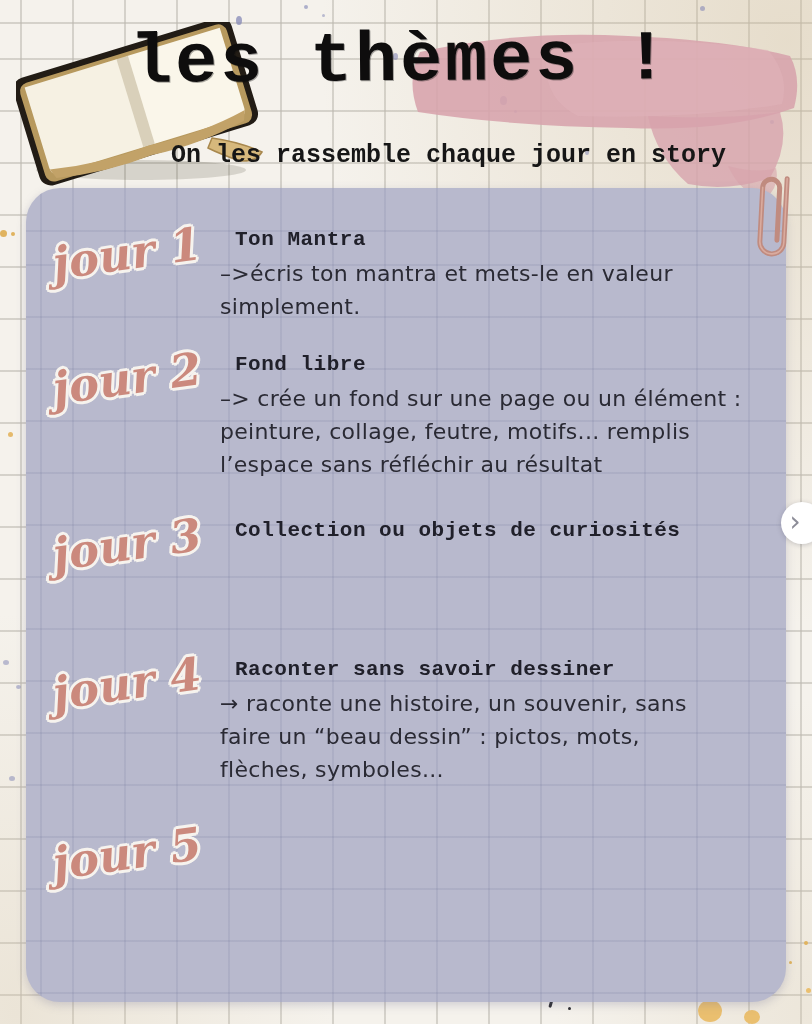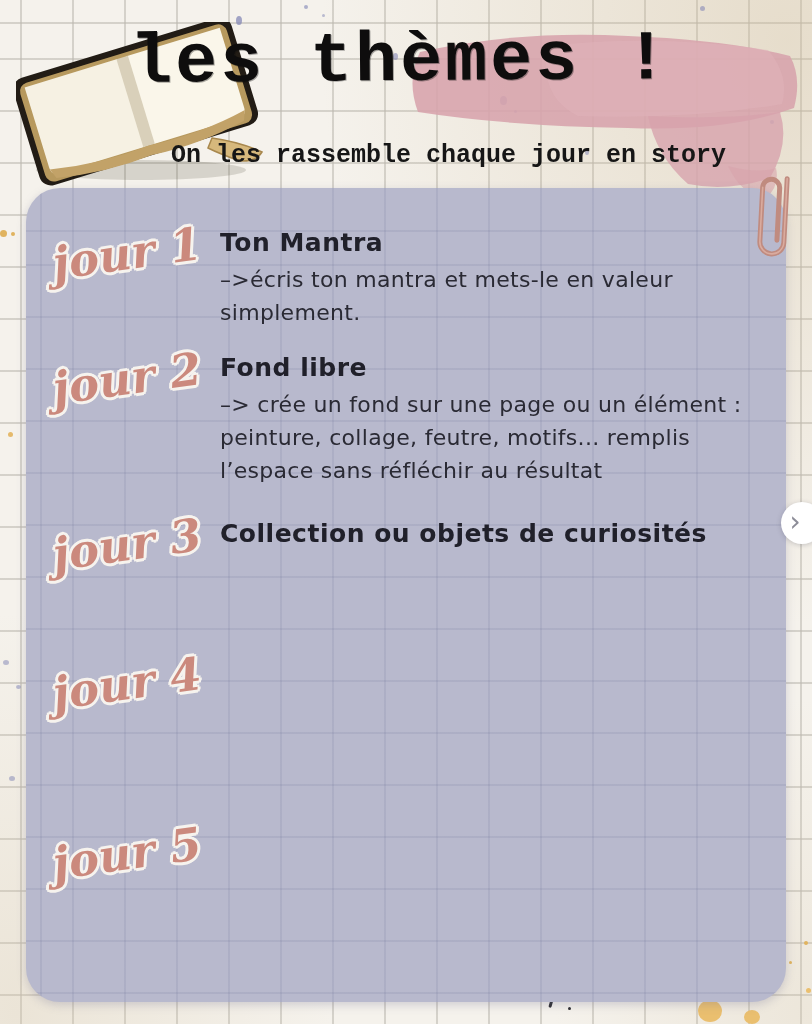--- a/index.html
+++ b/index.html
@@ -37,22 +37,22 @@
     background-position:46px 44px;
     box-shadow:0 3px 10px rgba(110,110,145,.28);}
 
   .item{position:absolute;left:26px;right:20px;display:flex;align-items:flex-start;}
   .day-label{flex:none;width:168px;margin-top:2px;
     font-family:"DejaVu Serif",serif;font-style:italic;font-weight:bold;
     font-size:45px;line-height:1;color:#cb897d;transform:rotate(-8deg);
     text-shadow:-2px -2px 0 #f6f3ee,2px -2px 0 #f6f3ee,-2px 2px 0 #f6f3ee,2px 2px 0 #f6f3ee,
                  0 -3px 0 #f6f3ee,0 3px 0 #f6f3ee,-3px 0 0 #f6f3ee,3px 0 0 #f6f3ee;}
   .item-text{flex:1;}
-  .item-title{font-weight:bold;font-size:25px;letter-spacing:.5px;color:#20202a;
-    margin:0 0 6px 0;}
+  .item-title{font-weight:bold;font-size:21px;letter-spacing:.5px;color:#20202a;
+    margin:0 0 6px 15px;font-family:Liberation Mono, monospace;}
   .item-desc{font-size:22px;line-height:33px;color:#2a2a34;letter-spacing:.3px;
     white-space:pre;margin:0;}
 
   
   .paperclip{position:absolute;left:749px;top:166px;width:50px;height:108px;z-index:4;
     transform:rotate(3deg);}
   .next-btn{position:absolute;left:781px;top:502px;width:42px;height:42px;z-index:5;
     border-radius:50%;background:#ffffff;border:none;
     box-shadow:0 1px 5px rgba(60,60,80,.25);cursor:pointer;
     display:flex;align-items:center;justify-content:center;}
@@ -112,20 +112,26 @@
 
   <div class="item" style="top:331px;">
     <div class="day-label">jour 3</div>
     <div class="item-text">
       <p class="item-title">Collection ou objets de curiosités</p>
     </div>
   </div>
 
   <div class="item" style="top:470px;">
     <div class="day-label">jour 4</div>
+    <div class="item-text">
+      <p class="item-title">Raconter sans savoir dessiner</p>
+      <p class="item-desc">→ raconte une histoire, un souvenir, sans
+faire un “beau dessin” : pictos, mots,
+flèches, symboles...</p>
+    </div>
   </div>
 
   <div class="item" style="top:640px;">
     <div class="day-label">jour 5</div>
   </div>
 </div>
 
 <svg class="paperclip" viewBox="0 0 50 108">
   <path d="M36 12 V76 a12 12 0 0 1 -24 0 V22 a8.5 8.5 0 0 1 17 0 v52" fill="none" stroke="#c08b7f" stroke-width="5" stroke-linecap="round"></path>
   <path d="M36 12 V76 a12 12 0 0 1 -24 0 V22" fill="none" stroke="#e0b3a6" stroke-width="1.6" stroke-linecap="round" opacity=".8"></path>

